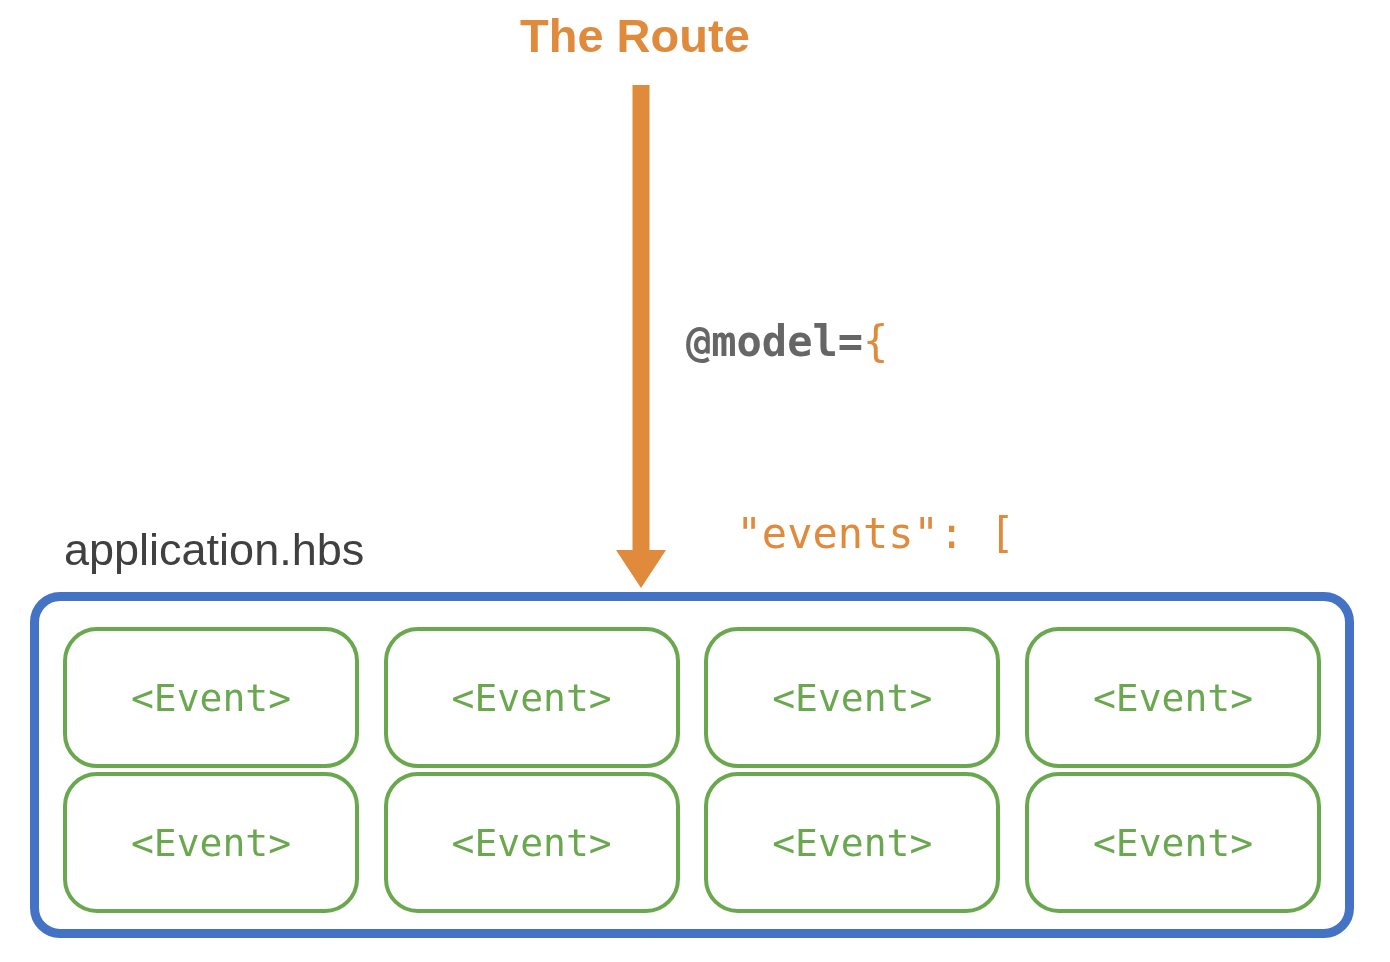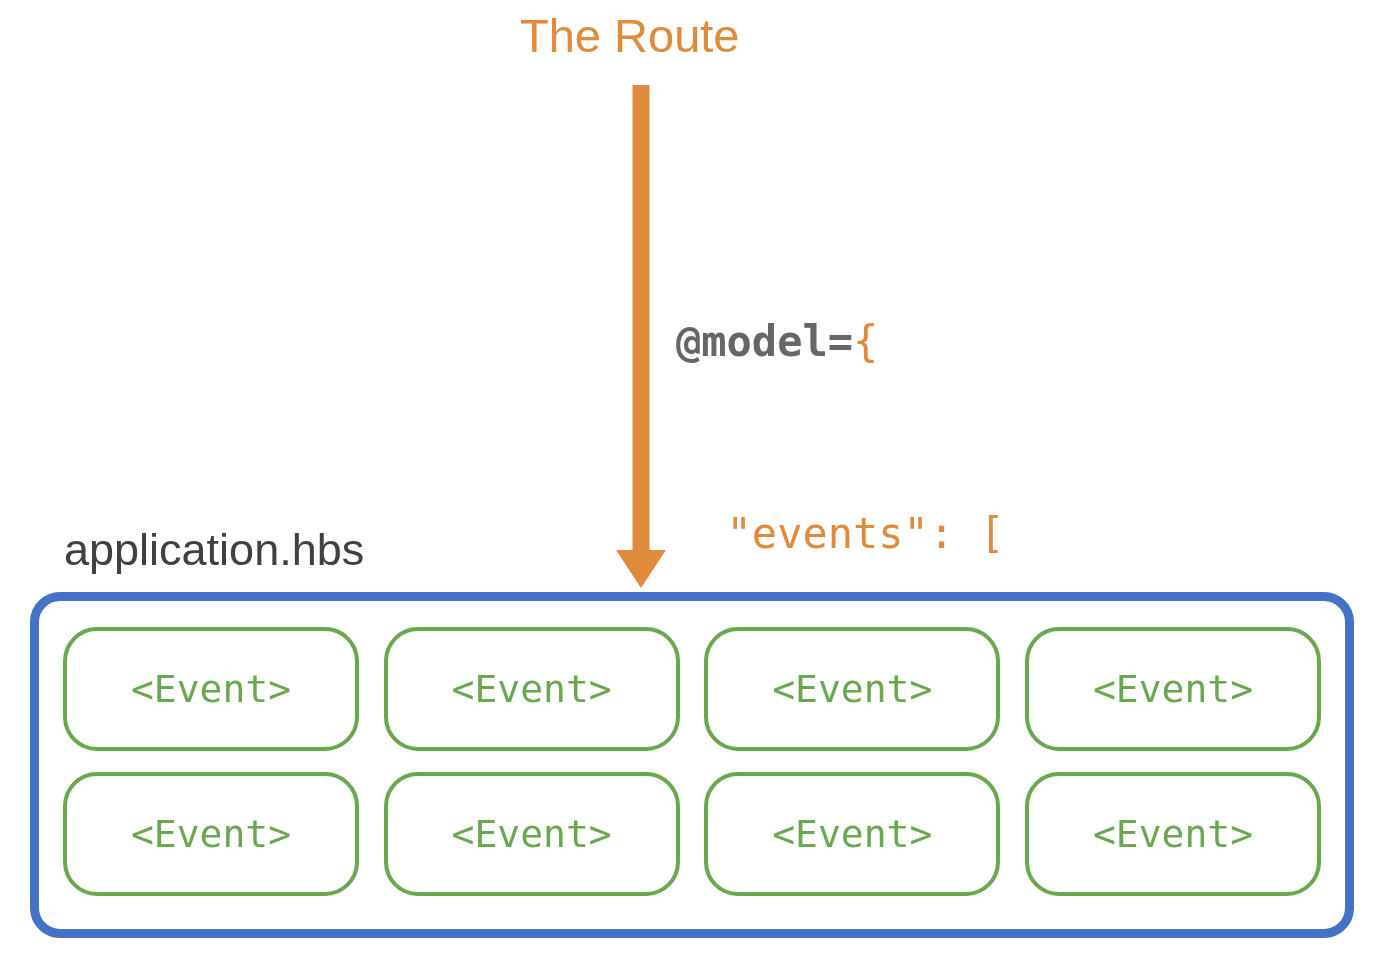--- a/index.html
+++ b/index.html
@@ -15,21 +15,21 @@
     font-family: "Liberation Sans", sans-serif;
   }
 
   
   #route-title {
     position: absolute;
     left: 520px;
     top: 12px;
     font-family: "Liberation Sans", sans-serif;
     font-size: 47px;
-    font-weight: 400;
+    font-weight: 700;
     color: #E08A3C;
     letter-spacing: 0px;
     white-space: nowrap;
     line-height: 1.0;
   }
 
   
   #route-arrow {
     position: absolute;
     left: 600px;
@@ -47,20 +47,21 @@
     font-family: "DejaVu Sans Mono", "Liberation Mono", monospace;
     font-size: 42px;
     line-height: 64px;
     color: #E08A3C;
     white-space: pre;
   }
   #model-code .code-line {
     white-space: pre;
     display: block;
     height: 64px;
+    margin-left: 10px;
   }
   .tok-prop {
     color: #666666;
     font-weight: bold;
   }
   .tok-punct {
     color: #E08A3C;
   }
   .tok-str {
     color: #E08A3C;
@@ -102,21 +103,21 @@
   }
   .event-row {
     display: flex;
     flex-direction: row;
     justify-content: space-between;
     height: 131px;
   }
   .event-box {
     box-sizing: border-box;
     width: 296px;
-    height: 124px;
+    height: 141px;
     border: 4px solid #6AA84F;
     border-radius: 34px;
     background: #ffffff;
     display: flex;
     align-items: center;
     justify-content: center;
   }
   .event-label {
     font-family: "DejaVu Sans Mono", "Liberation Mono", monospace;
     font-size: 38px;

